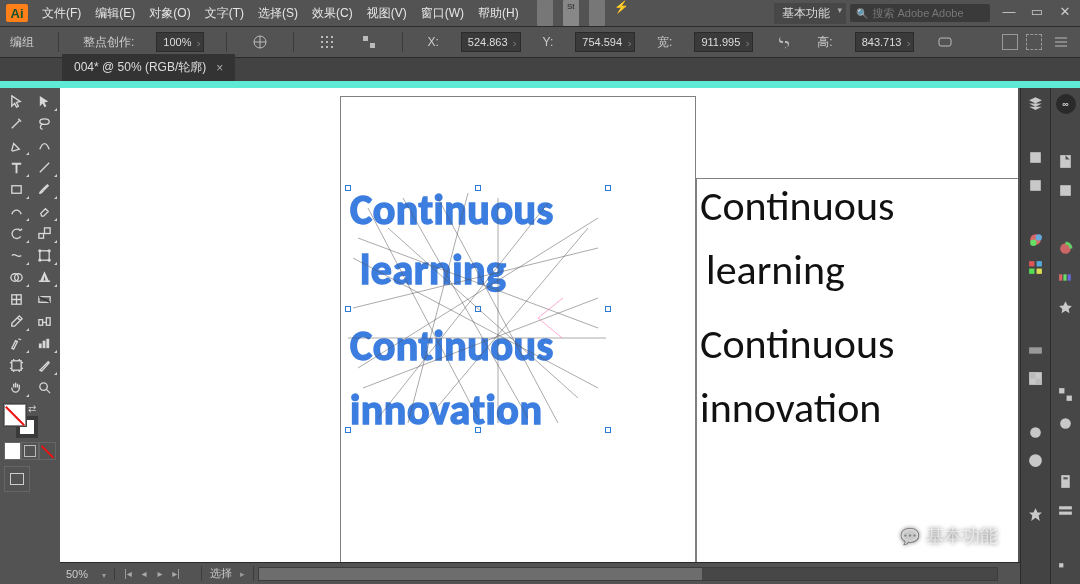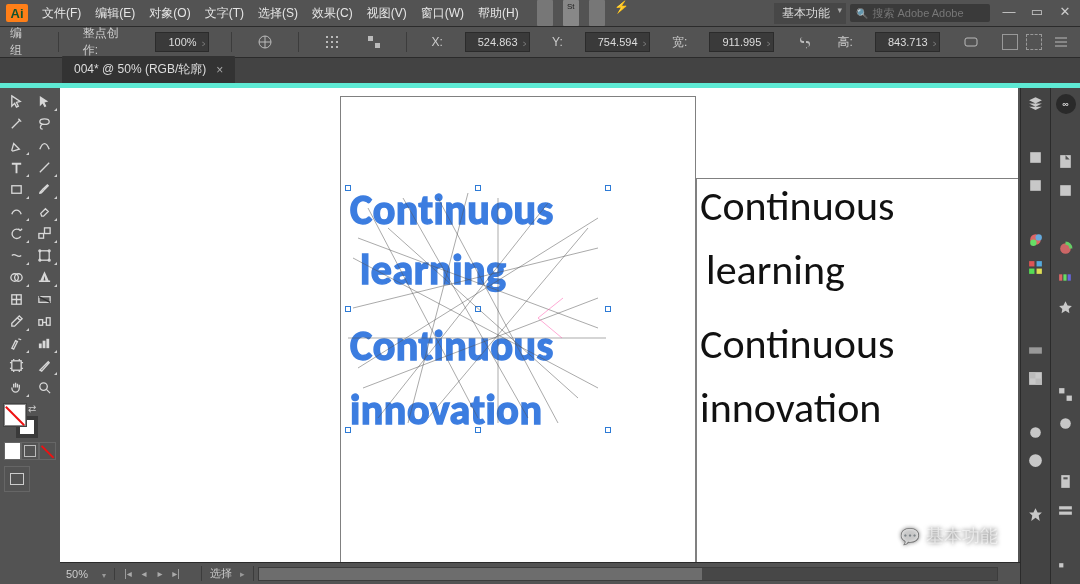--- a/index.html
+++ b/index.html
@@ -15,37 +15,37 @@
   .menubar-right { margin-left: auto; display: flex; align-items: center; gap: 4px; padding-right: 6px; }
   .workspace { background: #474747; padding: 2px 16px 2px 8px; color: #ddd; font-size: 12px; position: relative; text-align: right; }
   .workspace::after { content: "▾"; position: absolute; right: 4px; top: 2px; font-size: 9px; color: #aaa; }
   .search-stock { background: #3a3a3a; width: 140px; height: 18px; display: flex; align-items: center; padding: 0 6px; font-size: 11px; color: #777; border-radius: 2px; }
   .search-stock::before { content: "🔍"; font-size: 10px; margin-right: 4px; color: #888; }
   .winbtn { width: 18px; height: 14px; color: #ccc; font-size: 13px; text-align: center; line-height: 12px; margin-left: 6px; }
 
   
   .optsbar { height: 32px; background: #535353; border-top: 1px solid #2b2b2b; border-bottom: 1px solid #2b2b2b; display: flex; align-items: center; padding: 0 8px; gap: 20px; font-size: 12px; color: #ccc; }
   .optsbar .lbl { margin: 0 2px; }
-  .numbox { background: #3a3a3a; border: 1px solid #2b2b2b; height: 20px; line-height: 18px; padding: 0 12px 0 12px; color: #ddd; font-size: 11px; min-width: 50px; text-align: right; position: relative; }
+  .numbox { background: #3a3a3a; border: 1px solid #2b2b2b; height: 20px; line-height: 18px; padding: 0 12px 0 6px; color: #ddd; font-size: 11px; min-width: 50px; text-align: right; position: relative; }
   .numbox.pct { min-width: 44px; }
   .numbox::after { content: ">"; position: absolute; right: 2px; top: 2px; font-size: 9px; color: #888; transform: scaleX(0.6); }
   .opticon { width: 22px; height: 22px; display: flex; align-items: center; justify-content: center; color: #bbb; }
   .opticon svg { width: 16px; height: 16px; }
   .divider-v { width: 1px; height: 20px; background: #3c3c3c; margin: 0 2px; }
   .dots-group { width:16px; height:16px; position:relative; }
   .dots-group .d{ position:absolute; width:2px; height:2px; background:#bbb; }
   .dots-group .d1{left:2px;top:2px} .dots-group .d2{left:7px;top:2px} .dots-group .d3{left:12px;top:2px}
   .dots-group .d4{left:2px;top:7px} .dots-group .d5{left:7px;top:7px} .dots-group .d6{left:12px;top:7px}
   .dots-group .d7{left:2px;top:12px} .dots-group .d8{left:7px;top:12px} .dots-group .d9{left:12px;top:12px}
 
   .optsbar-right { margin-left:auto; display:flex; gap:8px; align-items:center; }
   .optsbar-right .sq { width:16px; height:16px; border:1px solid #999; }
 
   
-  .tabbar { height: 30px; background: #434343; border-bottom: 5px solid #5eead4; display: flex; align-items: flex-end; padding-left: 62px; }
+  .tabbar { height: 30px; background: #434343; border-bottom: 7px solid #5eead4; display: flex; align-items: flex-end; padding-left: 62px; }
   .doc-tab { background: #333333; color: #ddd; padding: 5px 12px 5px 12px; font-size: 12px; display: flex; align-items: center; border-top-left-radius: 1px; border-top-right-radius: 1px; }
   .doc-tab .close-x { margin-left: 10px; font-size: 12px; color: #aaa; }
 
   
   .workspace-body { position: absolute; top: 88px; bottom: 0; left: 0; right: 0; display: flex; }
 
   
   .toolbox { width: 60px; background: #535353; display: flex; flex-direction: column; padding: 2px; gap: 0; }
   .toolrow { display: flex; height: 22px; }
   .tool { width: 28px; height: 22px; display: flex; align-items: center; justify-content: center; position: relative; }

